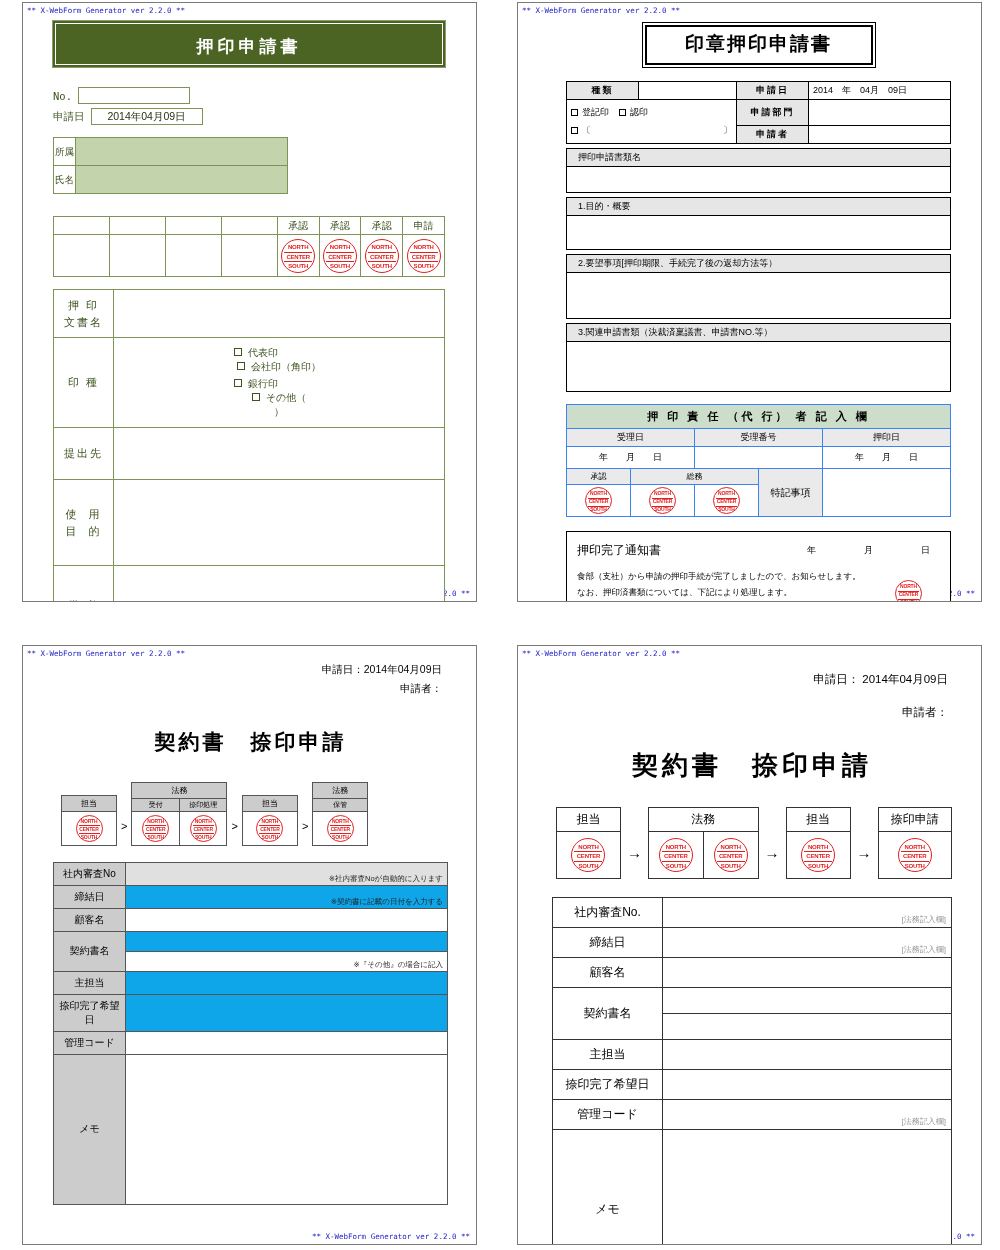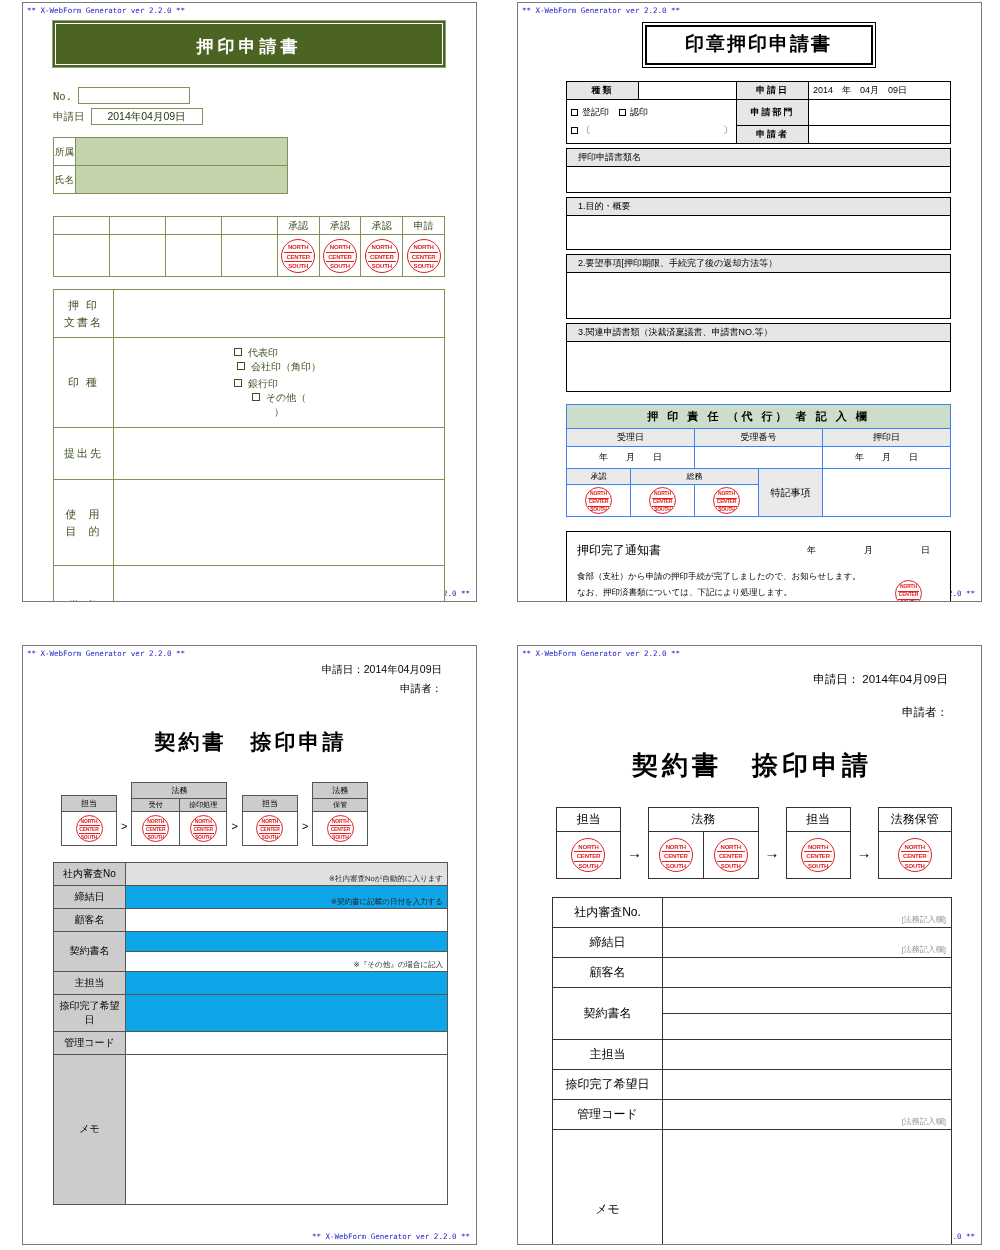--- a/index.html
+++ b/index.html
@@ -698,21 +698,21 @@
                 <span class="bar1"></span>
                 <span class="s2">CENTER</span>
                 <span class="bar2"></span>
                 <span class="s3">SOUTH</span>
               </span>
             </div>
           </div>
         </div>
         <div class="p4-arrow">→</div>
         <div class="p4-flowbox" style="width:78px">
-          <div class="p4-flowhead">法務保管</div>
+          <div class="p4-flowhead">捺印申請</div>
           <div class="p4-flowstamps">
             <div>
               <span class="stamp">
                 <span class="s1">NORTH</span>
                 <span class="bar1"></span>
                 <span class="s2">CENTER</span>
                 <span class="bar2"></span>
                 <span class="s3">SOUTH</span>
               </span>
             </div>

